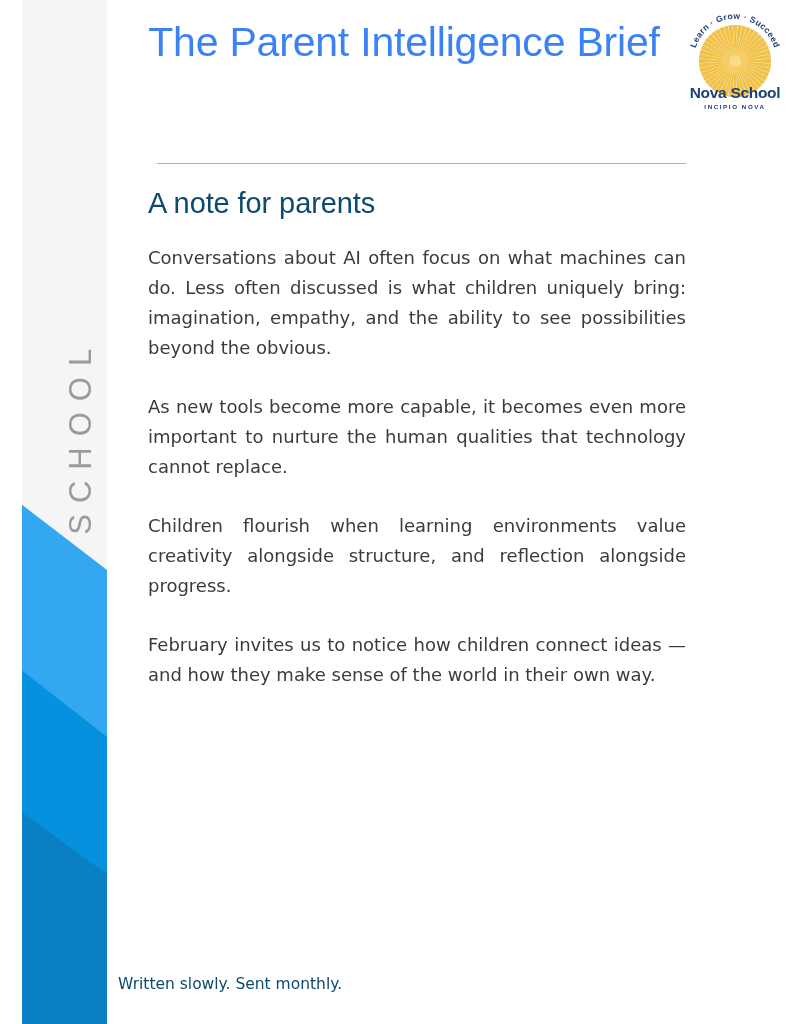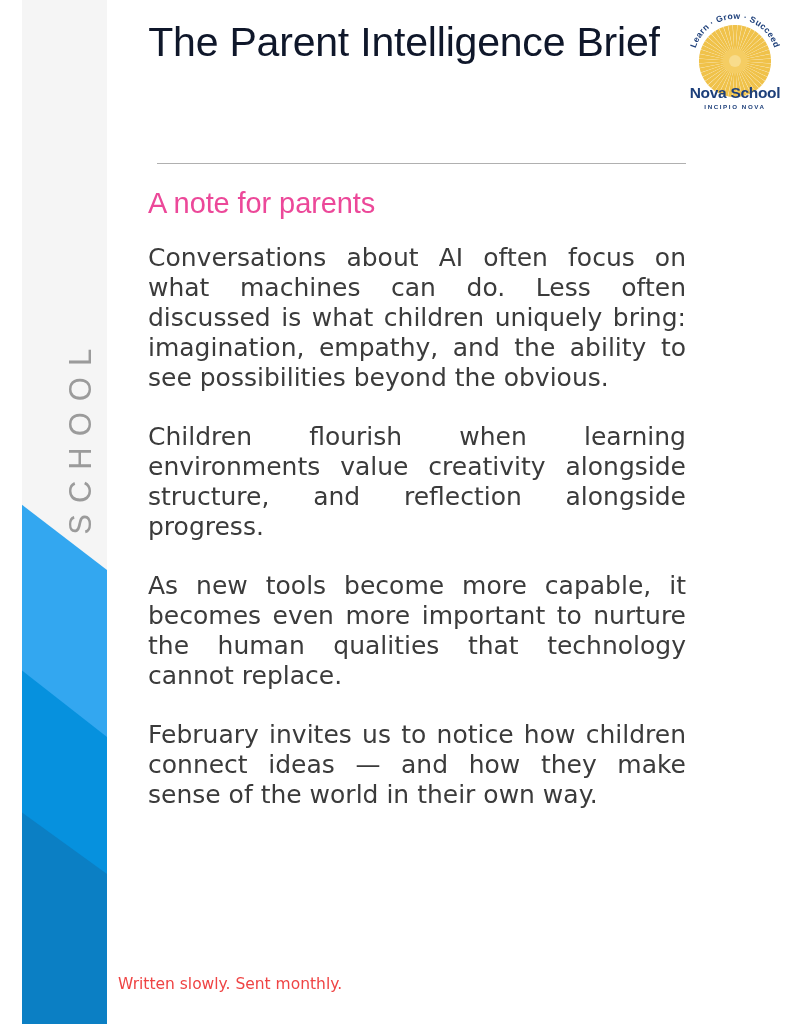--- a/index.html
+++ b/index.html
@@ -90,21 +90,21 @@
   }
   #doc-title {
     position: absolute;
     left: 0;
     top: 14px;
     width: 572px;
     text-align: center;
     font-family: "Liberation Sans", sans-serif;
     font-size: 41px;
     line-height: 1.38;
-    color: #0f172a;
+    color: #3b82f6;
     font-weight: 400;
     letter-spacing: -0.2px;
   }
   #doc-title .line2 { display: block; }
 
   
   #logo {
     position: absolute;
     left: 563px;
     top: 8px;
@@ -126,29 +126,29 @@
   
   #body-block {
     position: absolute;
     left: 30px;
     top: 186px;
     width: 538px;
   }
   #section-heading {
     font-family: "Liberation Sans", sans-serif;
     font-size: 29px;
-    color: #ec4899;
+    color: #0c4a6e;
     font-weight: 400;
     margin: 0 0 22px 0;
     letter-spacing: -0.1px;
     line-height: 1.2;
   }
   .para {
     font-family: "DejaVu Sans", sans-serif;
-    font-size: 25px;
+    font-size: 18px;
     line-height: 30px;
     color: #3b3b3b;
     margin: 0 0 29px 0;
     text-align: justify;
     text-justify: inter-word;
     -webkit-hyphens: none;
     hyphens: none;
   }
   .para:last-child { margin-bottom: 0; }
 
@@ -158,21 +158,21 @@
     left: 0;
     top: 975px;
     width: 673px;
     height: 30px;
   }
   .footer-text {
     position: absolute;
     top: 0;
     font-family: "DejaVu Sans", sans-serif;
     font-size: 15.5px;
-    color: #ef4444;
+    color: #0c4a6e;
     white-space: nowrap;
     line-height: 1.2;
   }
   #footer-left  { left: 0px; }
   #footer-right { left: 325px; }
 </style>
 </head>
 <body>
 
 <div id="page">
@@ -263,22 +263,22 @@
         </svg>
       </div>
     </div>
 
     <div id="divider"></div>
 
     <div id="body-block">
       <h2 id="section-heading">A note for parents</h2>
 
       <p class="para">Conversations about AI often focus on what machines can do. Less often discussed is what children uniquely bring: imagination, empathy, and the ability to see possibilities beyond the obvious.</p>
+      <p class="para">As new tools become more capable, it becomes even more important to nurture the human qualities that technology cannot replace.</p>
       <p class="para">Children flourish when learning environments value creativity alongside structure, and reflection alongside progress.</p>
-      <p class="para">As new tools become more capable, it becomes even more important to nurture the human qualities that technology cannot replace.</p>
       <p class="para">February invites us to notice how children connect ideas — and how they make sense of the world in their own way.</p>
     </div>
 
     <div id="footer">
       <div class="footer-text" id="footer-left">Written slowly. Sent monthly.</div>
     </div>
 
   </div>
 </div>
 

